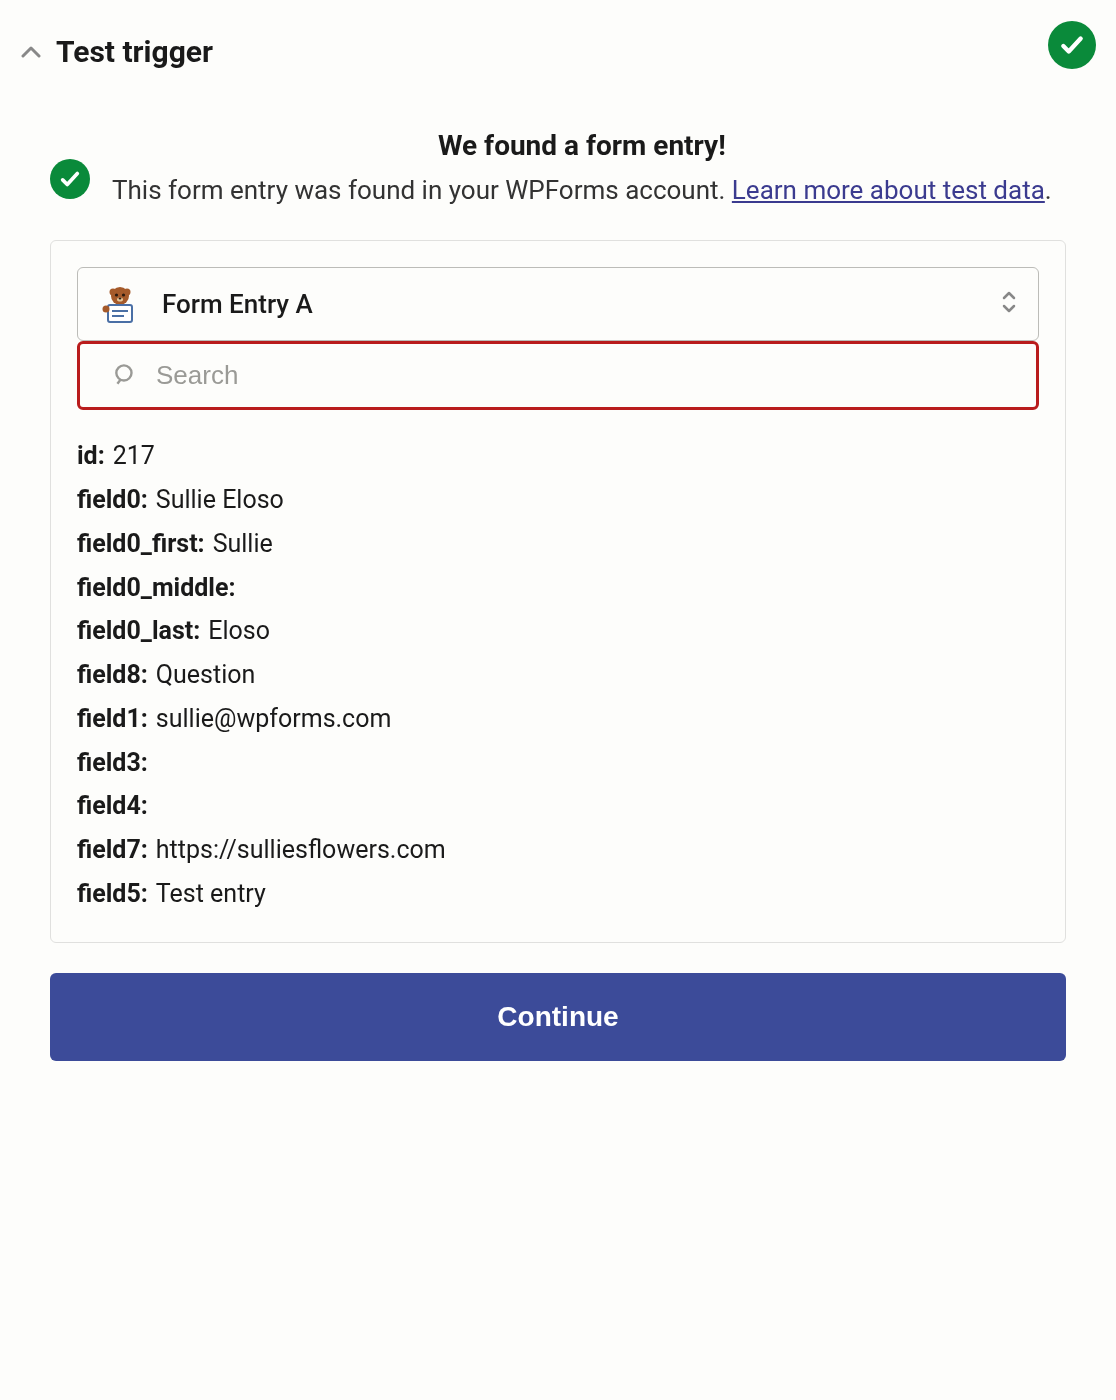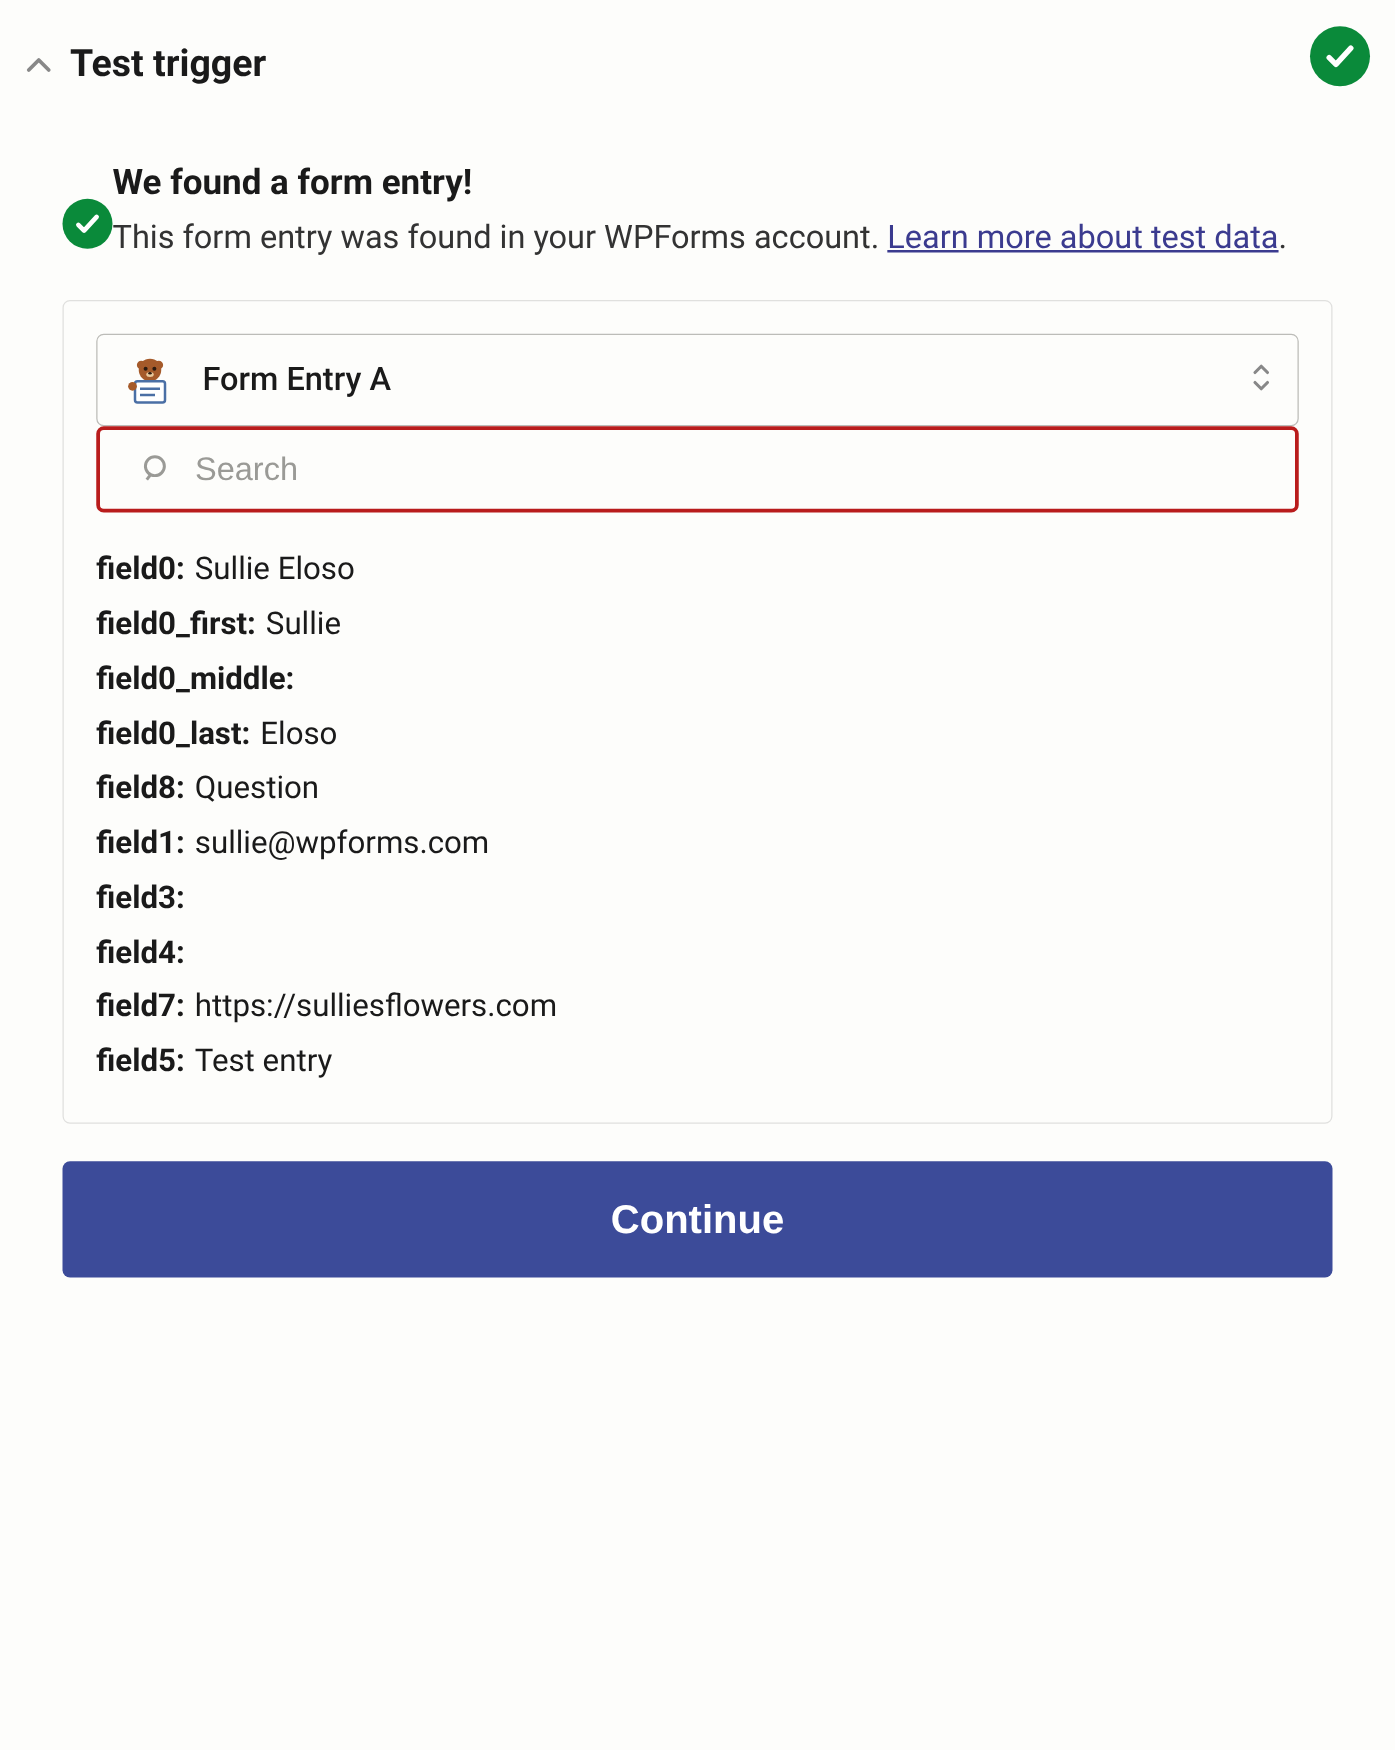--- a/index.html
+++ b/index.html
@@ -42,21 +42,23 @@
     border-radius: 50%;
     background: #0a8a3a;
     display: flex;
     align-items: center;
     justify-content: center;
   }
   .badge-check svg { stroke: #fff; }
   .found-row {
     display: flex;
     align-items: flex-start;
+    gap: 22px;
     padding: 20px 30px 30px 30px;
+    text-align: center;
   }
   .found-icon {
     width: 40px;
     height: 40px;
     border-radius: 50%;
     background: #0a8a3a;
     display: flex;
     align-items: center;
     justify-content: center;
     flex-shrink: 0;
@@ -138,21 +140,21 @@
   .fields .key { font-weight: 700; }
   .fields .val { font-weight: 400; }
   .continue-btn {
     display: block;
     margin: 0 30px;
     width: calc(100% - 60px);
     background: #3c4b99;
     color: #fff;
     border: none;
     border-radius: 6px;
-    font-size: 32px;
+    font-size: 28px;
     font-weight: 700;
     padding: 28px 0;
     cursor: pointer;
   }
 </style>
 </head>
 <body>
 
 <div class="header-row">
   <div class="header-left">
@@ -216,20 +218,24 @@
       <svg width="26" height="26" viewBox="0 0 24 24" fill="none" stroke="#9a9a96" stroke-width="2.2">
         <circle cx="11" cy="11" r="7"></circle>
         <line x1="5" y1="21" x2="8" y2="17"></line>
       </svg>
     </span>
     <input type="text" placeholder="Search" style="">
   </div>
 
   <div class="fields" id="fields-container">
       <div class="row">
+        <span class="key">id:</span>
+        <span class="val">217</span>
+      </div>
+      <div class="row">
         <span class="key">field0:</span>
         <span class="val">Sullie Eloso</span>
       </div>
       <div class="row">
         <span class="key">field0_first:</span>
         <span class="val">Sullie</span>
       </div>
       <div class="row">
         <span class="key">field0_middle:</span>
         <span class="val"></span>

